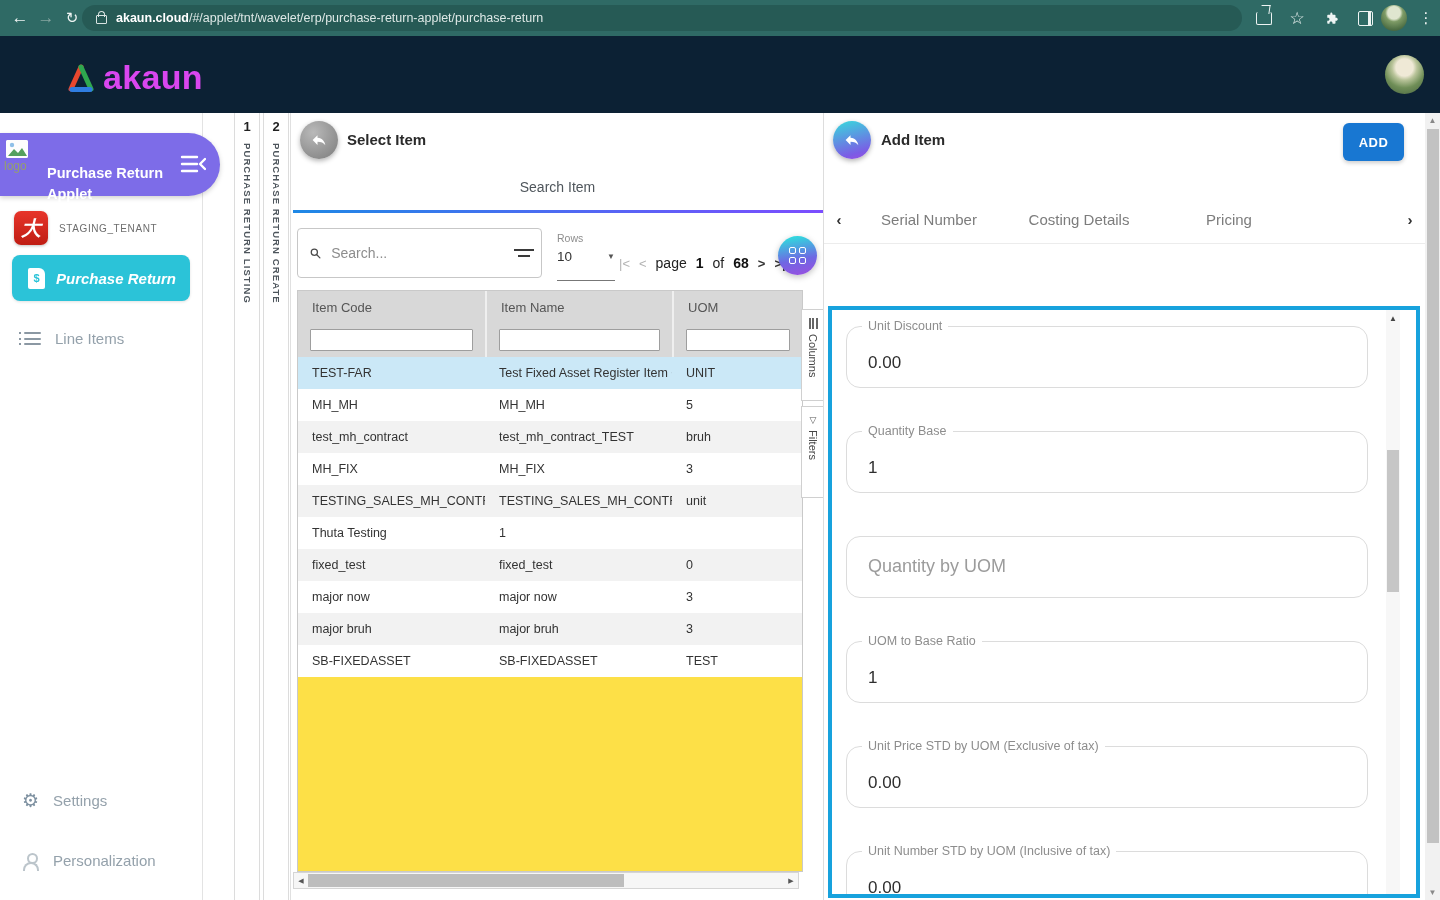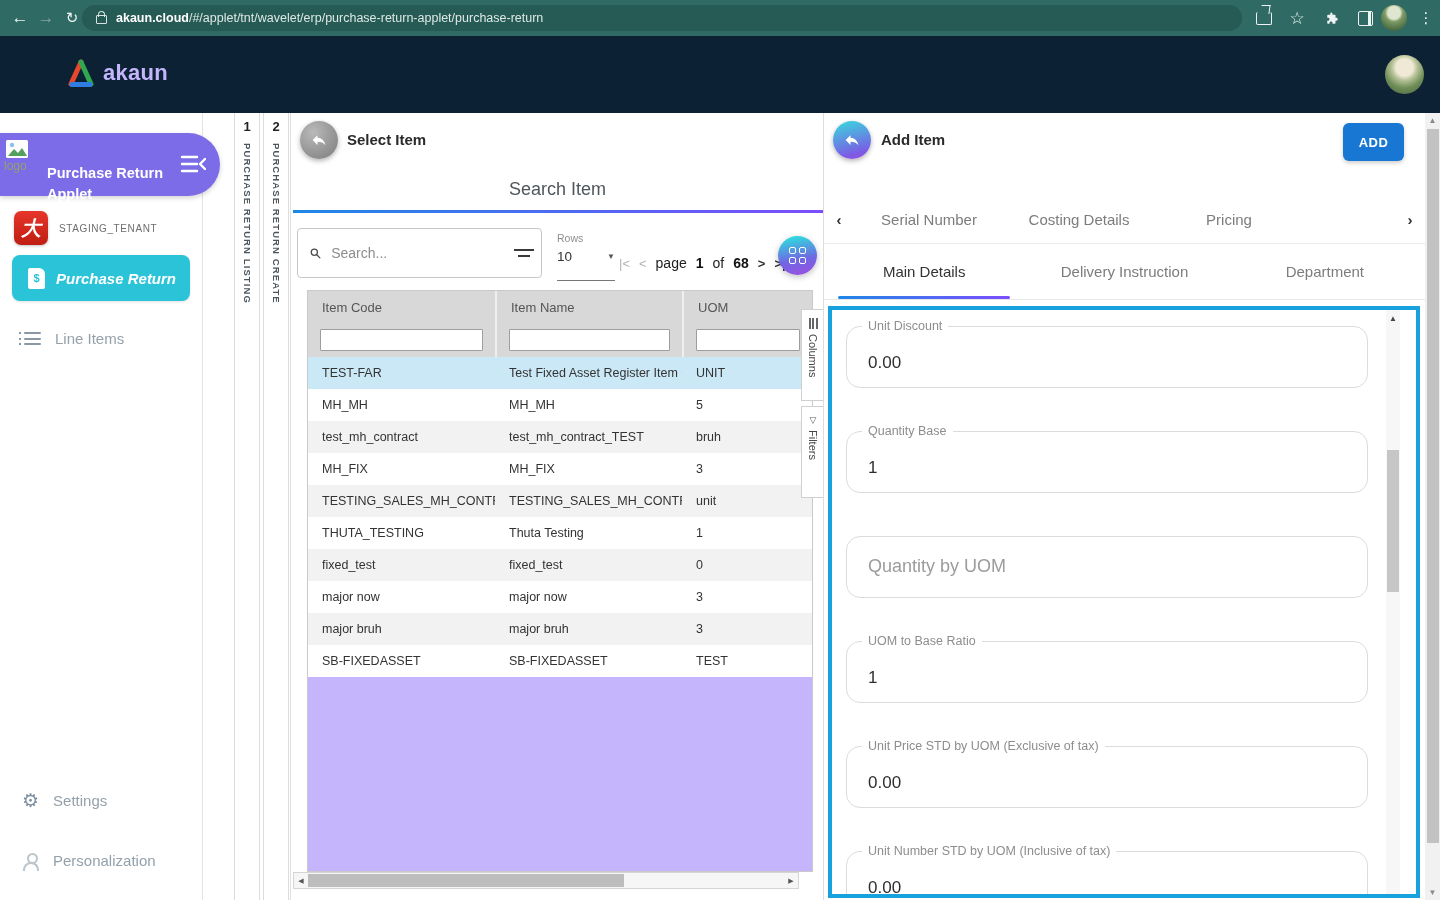--- a/index.html
+++ b/index.html
@@ -28,21 +28,21 @@
   .star-g{font-size:17px;}
   .panelbox-g{width:13px;height:13px;border:1.8px solid #eef4f3;border-radius:2px;position:relative;}
   .panelbox-g::before{content:"";position:absolute;right:1px;top:0;width:3px;height:100%;background:#eef4f3;}
   .avatar-sm{width:26px;height:26px;border-radius:50%;
              background:radial-gradient(circle at 50% 30%,#dfe6cf 0 28%,#7e9b66 40%,#4d6e44 75%,#39503a 100%);}
   .dots-g{font-size:15px;letter-spacing:0;}
 
   
   .app-header{position:absolute;left:0;top:36px;width:1440px;height:77px;background:#0c2134;}
   .brand{position:absolute;left:66px;top:22px;display:flex;align-items:center;gap:7px;}
-  .brand-text{color:#c4b5fd;font-size:22px;font-weight:bold;letter-spacing:.3px;}
+  .brand-text{color:#d946ef;font-size:34px;font-weight:bold;letter-spacing:.3px;}
   .avatar-lg{position:absolute;right:16px;top:19px;width:39px;height:39px;border-radius:50%;
              background:radial-gradient(circle at 50% 32%,#efe9d6 0 26%,#b9c49a 38%,#6f8e57 62%,#47613f 100%);cursor:pointer;}
 
   
   .sidebar{position:absolute;left:0;top:113px;width:202px;height:787px;background:#fff;border-right:1px solid #e3e3e3;}
   .applet-pill{position:absolute;left:0;top:20px;width:220px;height:63px;background:#7d6ce8;border-radius:0 32px 32px 0;
                box-shadow:0 2px 5px rgba(0,0,0,.18);cursor:pointer;}
   .brokenimg{position:absolute;left:6px;top:7px;width:22px;height:18px;background:#fdfdfd;border-radius:2px;
              overflow:hidden;}
   .brokenimg svg{display:block;}
@@ -76,21 +76,21 @@
   .wtab-num{font-size:13px;font-weight:bold;color:#222;margin-top:6px;}
   .wtab-lbl{writing-mode:vertical-rl;font-size:9.5px;color:#4d555c;letter-spacing:1.1px;margin-top:9px;font-weight:bold;}
 
   
   .select-panel{position:absolute;left:290px;top:113px;width:533px;height:787px;background:#fff;border-left:1px solid #e0e0e0;}
   .backbtn{position:absolute;width:38px;height:38px;border-radius:50%;display:flex;align-items:center;justify-content:center;
            cursor:pointer;box-shadow:0 2px 5px rgba(0,0,0,.3);}
   .backbtn.gray{background:radial-gradient(circle at 35% 30%,#b9b9b9,#8b8b8b 75%);}
   .backbtn.grad{background:linear-gradient(165deg,#3bd3dd 5%,#7b5ce5 80%,#9b4ee0 100%);}
   .panel-title{font-size:15px;font-weight:bold;color:#2a2a2a;}
-  .seltab-lbl{position:absolute;top:66px;left:0;width:100%;text-align:center;font-size:18px;color:#4f565c;}
+  .seltab-lbl{position:absolute;top:66px;left:0;width:100%;text-align:center;font-size:14px;color:#4f565c;}
   .grad-underline{position:absolute;top:97px;left:2px;right:0;height:3px;
                   background:linear-gradient(90deg,#1e88e5,#7c4dff);}
   .searchbox{position:absolute;left:6px;top:115px;width:245px;height:50px;border:1px solid #c7c7c7;border-radius:4px;
              display:flex;align-items:center;box-sizing:border-box;padding:0 12px;background:#fff;}
   .searchbox input{flex:1;border:none;outline:none;font-size:14px;color:#333;margin-left:8px;
                    font-family:"Liberation Sans","DejaVu Sans",sans-serif;background:transparent;}
   .searchbox input::placeholder{color:#8d8d8d;}
   .filter-lines{width:20px;height:10px;position:relative;cursor:pointer;}
   .filter-lines::before{content:"";position:absolute;top:1px;left:0;width:20px;height:2px;background:#3a3a3a;}
   .filter-lines::after{content:"";position:absolute;top:7px;left:4px;width:12px;height:2px;background:#3a3a3a;}
@@ -102,21 +102,21 @@
   .pg-dis{color:#b3b3b3;cursor:pointer;font-size:13px;}
   .pg-en{color:#333;cursor:pointer;font-size:13px;font-weight:bold;}
   .pg-word{color:#222;}
   .pg-num{color:#111;font-weight:bold;}
   .gridbtn{position:absolute;left:487px;top:123px;width:39px;height:39px;border-radius:50%;cursor:pointer;
            background:linear-gradient(170deg,#33d4de 10%,#6f67e3 60%,#9b4ee0 100%);
            display:flex;align-items:center;justify-content:center;box-shadow:0 2px 6px rgba(0,0,0,.25);}
   .grid-ic{display:grid;grid-template-columns:7px 7px;grid-template-rows:7px 7px;gap:2.5px;}
   .grid-ic span{border:1.6px solid #fff;border-radius:2px;}
 
-  .table-wrap{position:absolute;left:16px;top:177px;width:506px;height:582px;border:1px solid #c9c9c9;box-sizing:border-box;background:#c4b5fd;}
+  .table-wrap{position:absolute;left:6px;top:177px;width:506px;height:582px;border:1px solid #c9c9c9;box-sizing:border-box;background:#fde047;}
   .thead,.tfilter{display:grid;grid-template-columns:187px 187px 130px;background:#d8d8d8;}
   .thead{height:32px;}
   .th{display:flex;align-items:center;padding-left:14px;font-size:13px;color:#555;cursor:pointer;box-sizing:border-box;}
   .thead .th + .th, .tfilter .tf + .tf{border-left:2px solid #efefef;}
   .tfilter{height:34px;}
   .tf{display:flex;align-items:center;padding:0 12px;box-sizing:border-box;}
   .tf input{width:100%;height:18px;border:1px solid #9e9e9e;background:#fff;outline:none;border-radius:1px;}
   .trow{display:grid;grid-template-columns:187px 187px 130px;height:32px;background:#fff;cursor:pointer;}
   .trow:nth-child(odd){background:#f2f2f2;}
   .trow.selected{background:#cbe8f7;}
@@ -371,21 +371,20 @@
           <div class="td">3</div>
         </div>
 
         <div class="trow">
           <div class="td">TESTING_SALES_MH_CONTRACT</div>
           <div class="td">TESTING_SALES_MH_CONTRACT</div>
           <div class="td">unit</div>
         </div>
 
         <div class="trow">
-          <div class="td">THUTA_TESTING</div>
           <div class="td">Thuta Testing</div>
           <div class="td">1</div>
         </div>
 
         <div class="trow">
           <div class="td">fixed_test</div>
           <div class="td">fixed_test</div>
           <div class="td">0</div>
         </div>
 
@@ -447,28 +446,20 @@
 
         <div class="tab">Serial Number</div>
 
         <div class="tab">Costing Details</div>
 
         <div class="tab">Pricing</div>
       </div>
     <span class="tab-chev">›</span>
   </div>
 
-  <div class="subtabs-row">
-
-      <div class="subtab active">Main Details</div>
-
-      <div class="subtab">Delivery Instruction</div>
-
-      <div class="subtab">Department</div>
-    </div>
 
   <div class="formbox">
     <div class="fields">
 
         <div class="field">
           <span class="field-label">Unit Discount</span>
           <span class="field-value">0.00</span>
         </div>
 
         <div class="field">

